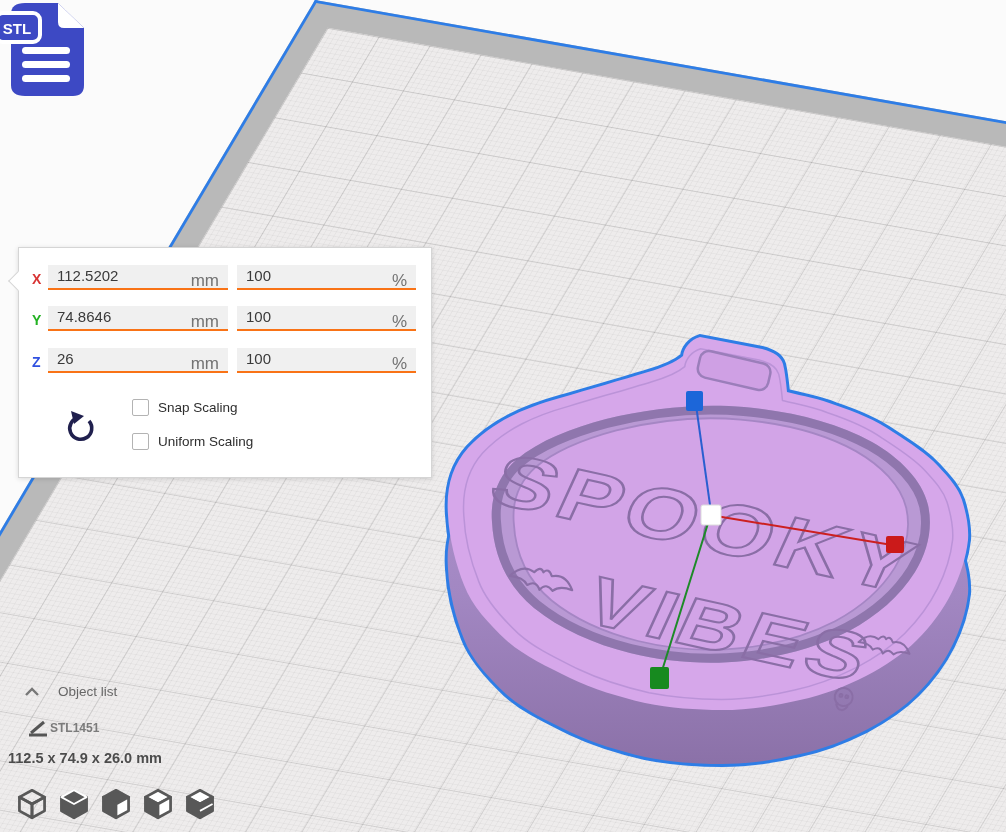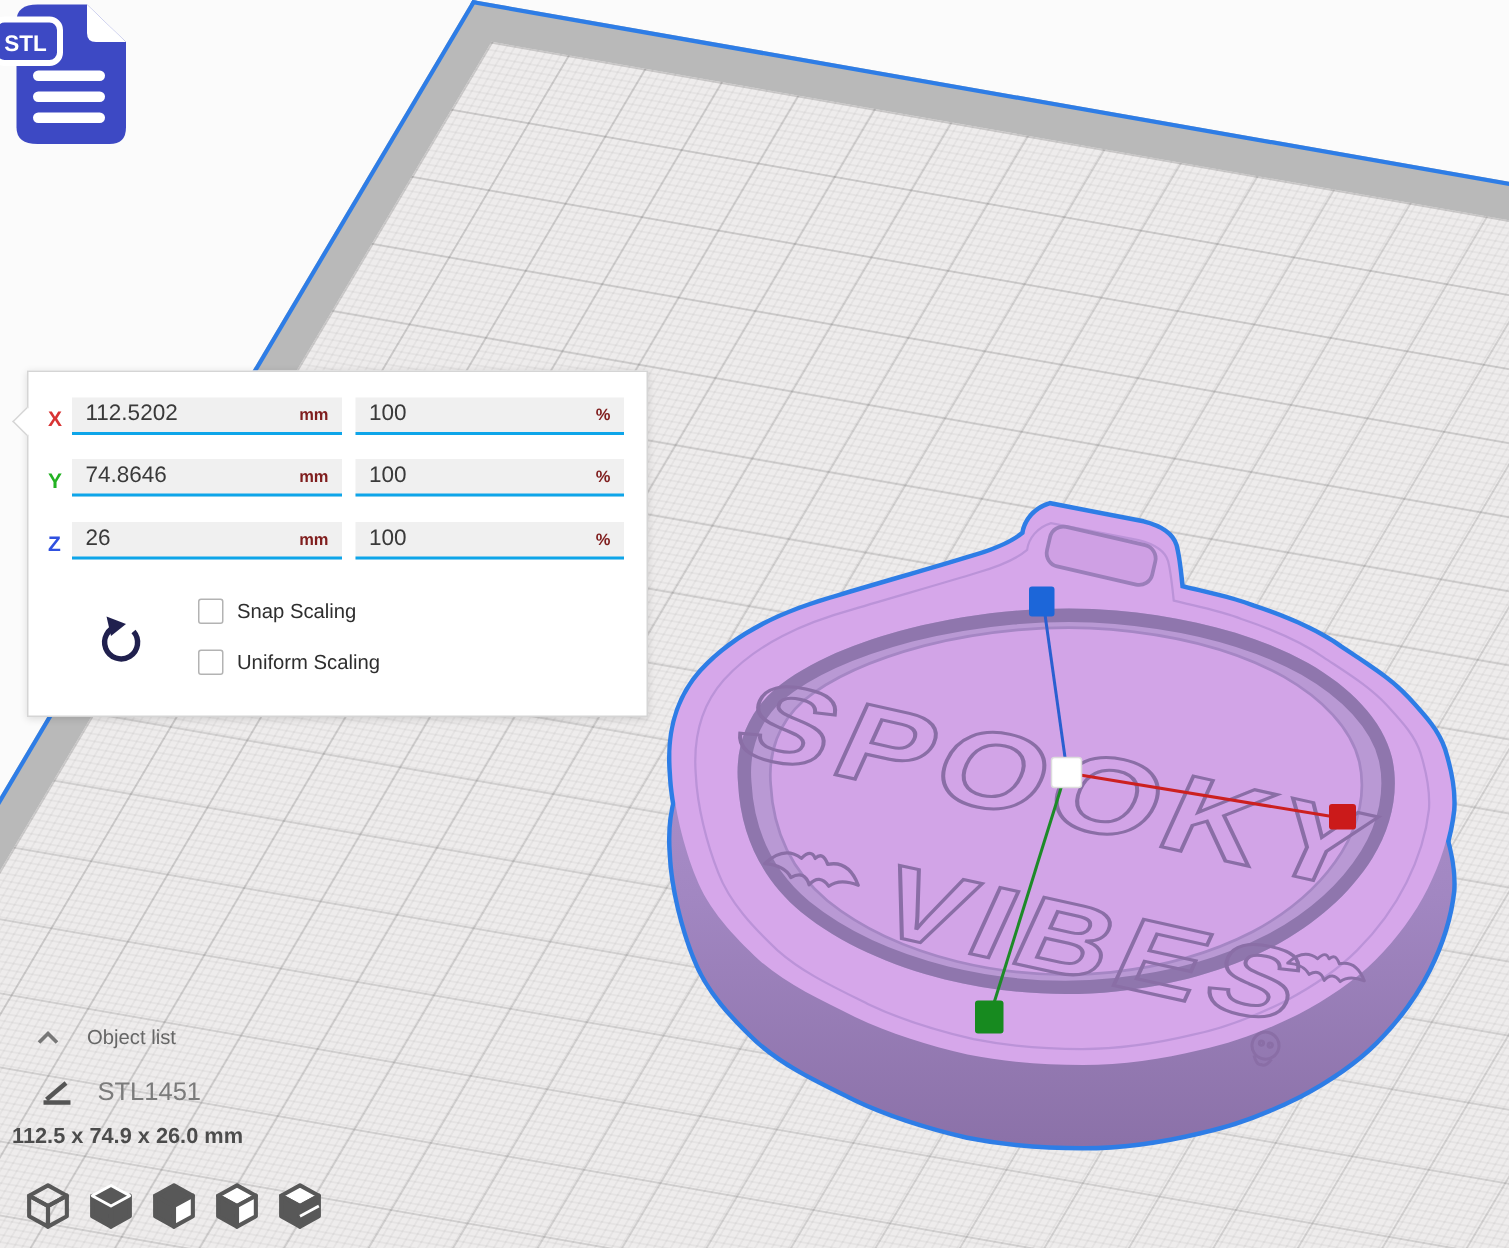--- a/index.html
+++ b/index.html
@@ -33,41 +33,41 @@
     background:#ffffff; border:1px solid #d5d5d5;
     box-shadow:0 1px 5px rgba(0,0,0,0.13); }
   .tool-panel .caret { position:absolute; left:-8px; top:26px; width:14px; height:14px;
     background:#ffffff; border-left:1px solid #d5d5d5; border-bottom:1px solid #d5d5d5;
     transform:rotate(45deg); }
   .axis-row { position:absolute; left:0; height:30px; width:100%; }
   .row-x { top:17px; } .row-y { top:58px; } .row-z { top:100px; }
   .axis-label { position:absolute; left:13px; top:6px; font-size:14px; font-weight:bold; }
   .axis-x { color:#d83434; } .axis-y { color:#23b223; } .axis-z { color:#3051e0; }
   .field { position:absolute; top:0; height:25px; background:#f0f0f0;
-    border-bottom:2px solid #0ea5e9;padding-left:26px; }
+    border-bottom:2px solid #f97316;padding-left:26px; }
   .field-mm { left:29px; width:180px; }
   .field-pct { left:218px; width:179px; }
   .field input { position:absolute; inset:0; width:100%; height:100%;
     background:transparent; border:none; outline:none; padding:0 34px 2px 9px;
     font-family:"Liberation Sans", sans-serif; font-size:15px; color:#3a3a3a; }
-  .unit { position:absolute; right:9px; top:6px; font-size:11px; color:#7f1d1d;font-weight:bold; }
+  .unit { position:absolute; right:9px; top:6px; font-size:17px; color:#737373; }
   .reset-btn { position:absolute; left:46px; top:160px; width:34px; height:38px;
     background:none; border:none; cursor:pointer; }
   .check-row { position:absolute; left:113px; height:18px; display:flex; align-items:center; }
   .check-snap { top:150px;text-align:center; } .check-uniform { top:184px; }
   .checkbox { width:17px; height:17px; background:#fff; border:1px solid #b3b3b3;
     border-radius:2px; }
   .check-label { margin-left:9px; font-size:13.5px; color:#2e2e2e; }
 
   
   .objectlist { position:absolute; left:0; top:678px; width:260px; }
   .ol-header { position:absolute; left:24px; top:6px; display:flex; align-items:center; cursor:pointer;text-align:right; }
   .ol-header-label { margin-left:18px; font-size:13.5px; color:#676767; }
   .ol-item { position:absolute; left:28px; top:40px; display:flex; align-items:center; cursor:pointer; }
-  .ol-item-label { margin-left:15px; font-size:17px; color:#7b7b7b; }
+  .ol-item-label { font-size:12px; color:#7b7b7b;font-weight:bold; }
   .ol-dims { position:absolute; left:8px; top:72px; font-size:14.5px; color:#4c4c4c;font-weight:bold; }
 
   .view-toolbar { position:absolute; left:16px; top:788px; display:flex; gap:10px; }
   .view-btn { width:32px; height:34px; background:none; border:none; padding:0; cursor:pointer; }
 </style>
 </head>
 <body>
 
 <div class="stage">
 

